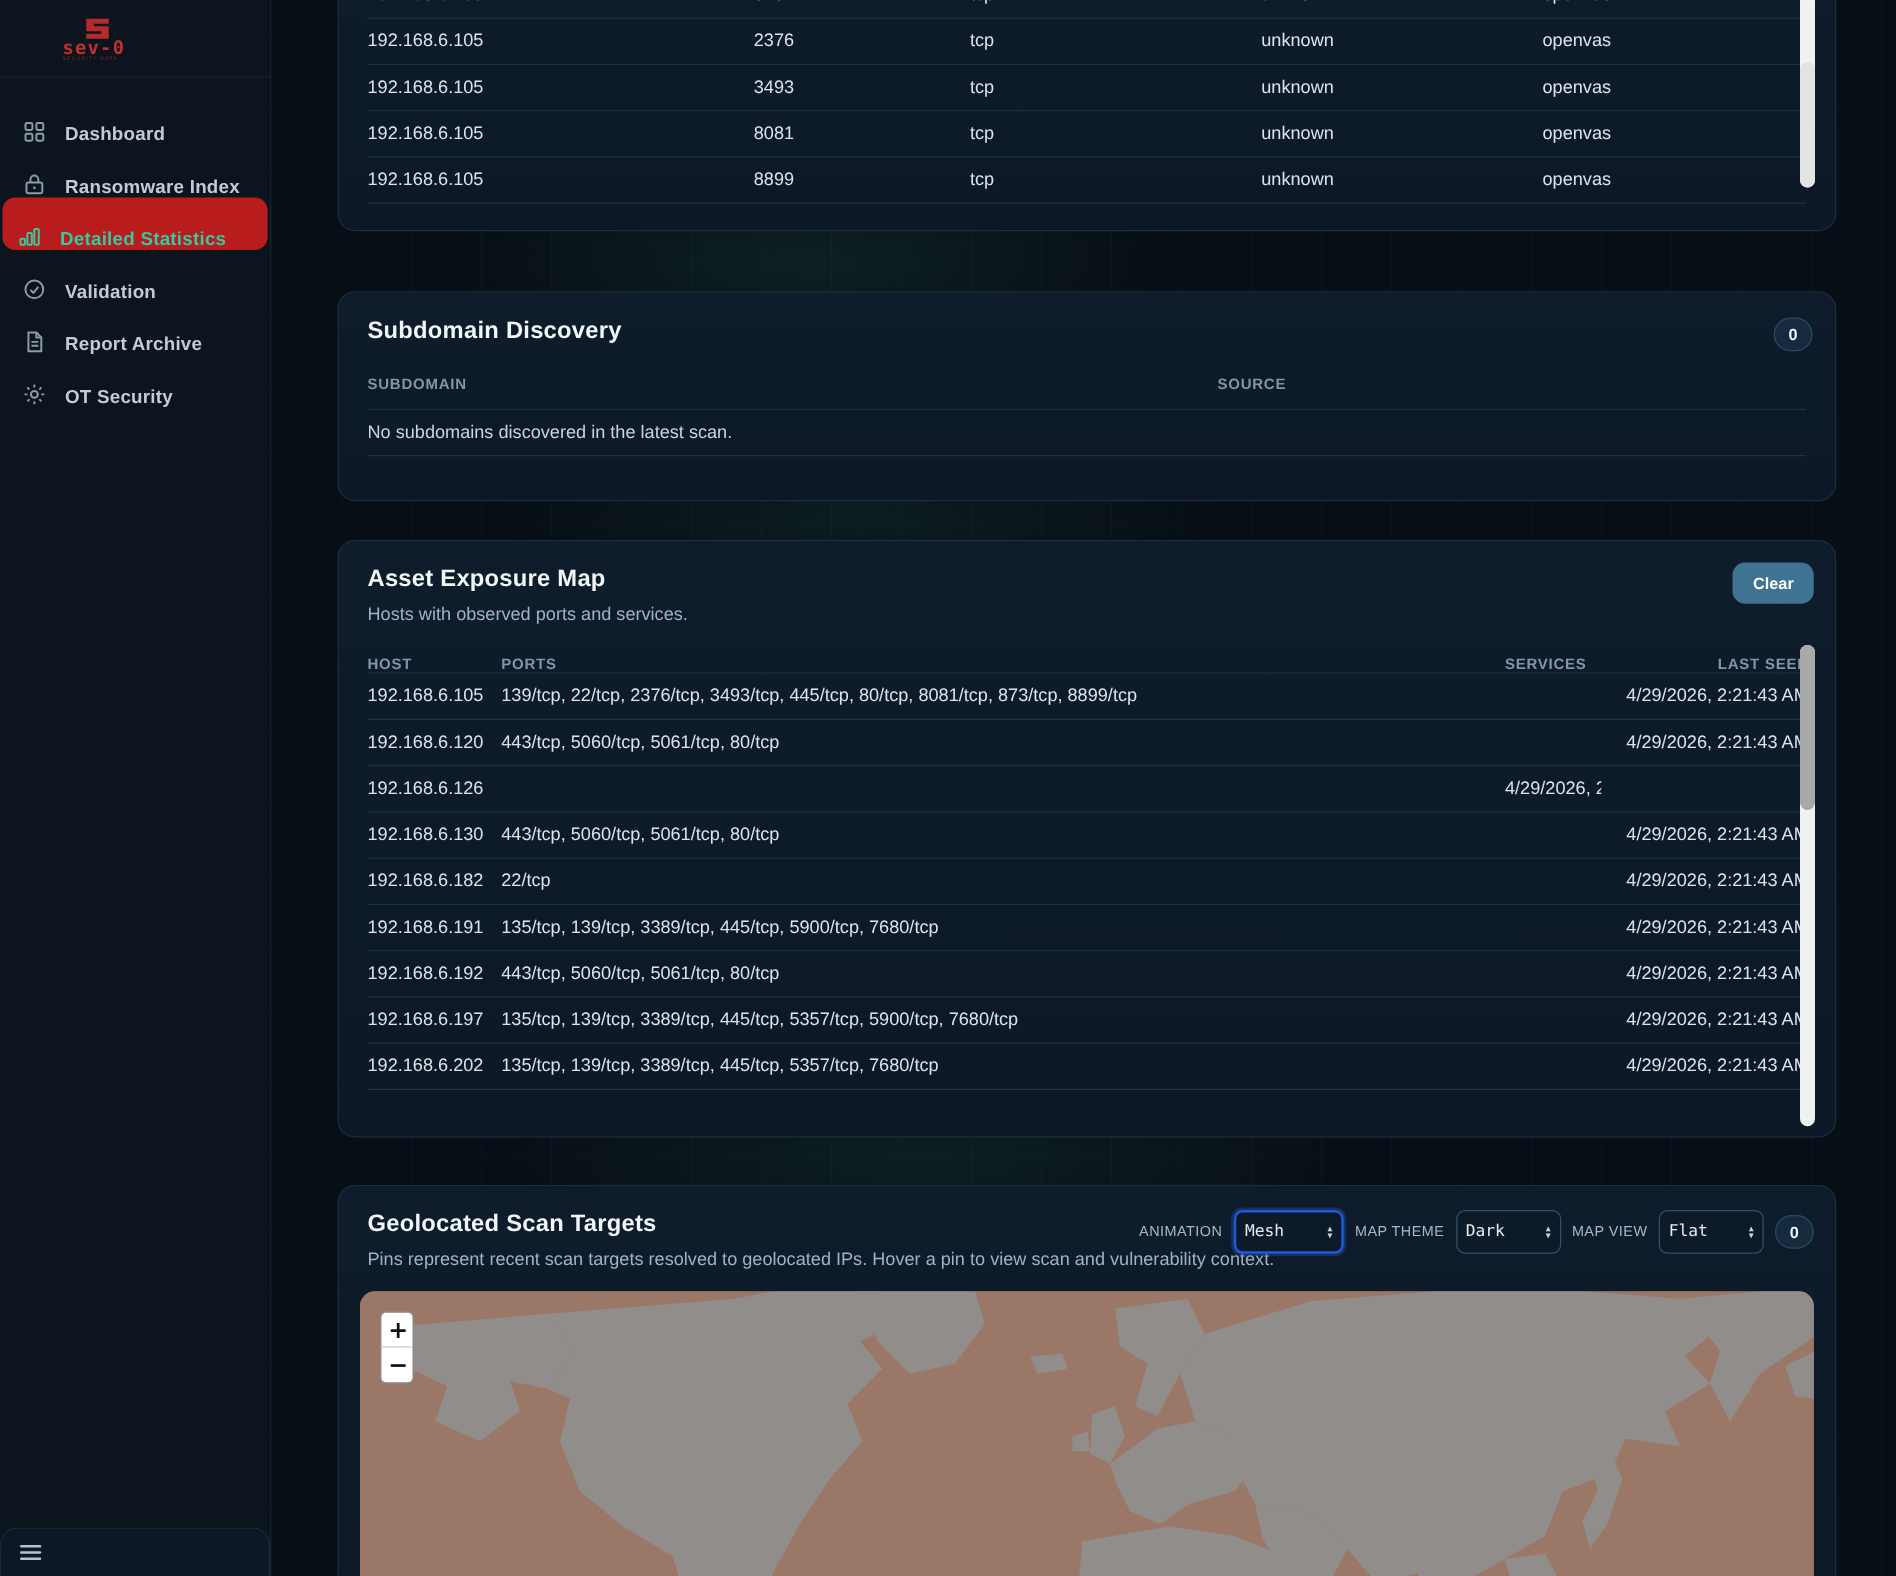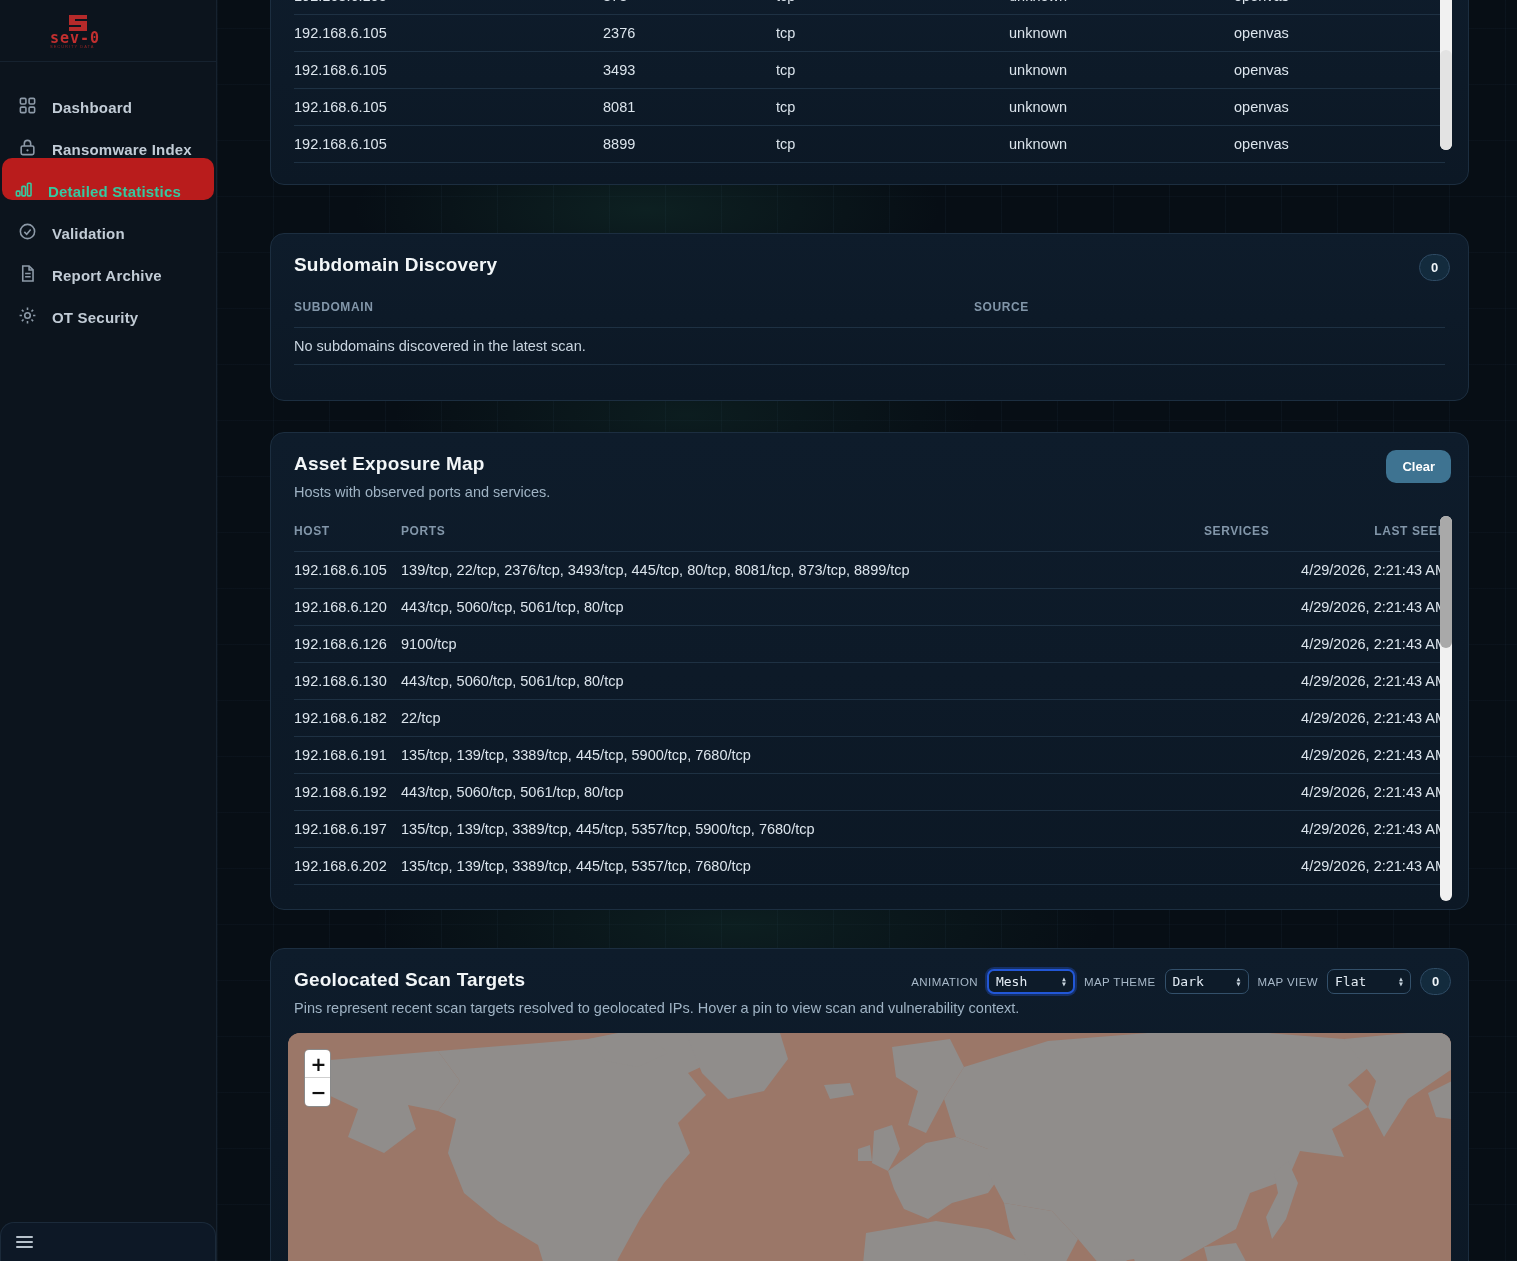--- a/index.html
+++ b/index.html
@@ -66,32 +66,32 @@
   .card-subdomain { top:233px; height:168px; padding:20px 23px; }
   .card-subdomain .t-head { grid-template-columns:680px auto; margin-top:24px; padding-bottom:13px;
     border-bottom:1px solid #1e3143; }
   .empty-row { color:#c9d5e0; font-size:14.5px; height:37px; display:flex; align-items:center;
     border-bottom:1px solid #1e3143; }
 
   
   .card-asset { top:432px; height:478px; padding:20px 23px; }
   .clear-btn { position:absolute; right:17px; top:17px; background:#3e7391; color:#fff;
     font-size:13px; font-weight:bold; border:none; border-radius:10px; padding:9px 16px; cursor:pointer; }
-  .card-asset .t-head { grid-template-columns:107px 803px 77px 166px; margin-top:24px; padding-bottom:13px;
+  .card-asset .t-head { grid-template-columns:107px 803px 77px 166px; margin-top:24px; 
     border-bottom:1px solid #1e3143; }
   .card-asset .t-row { grid-template-columns:107px 803px 77px 166px; }
   .col-right { text-align:right; }
   .scroll-asset { right:16px; top:83px; height:385px; }
   .scroll-asset .thumb { top:0; height:132px; background:#a9a9a9; }
 
   
   .card-geo { top:948px; height:400px; padding:20px 23px; }
   .geo-controls { position:absolute; right:17px; top:19px; display:flex; align-items:center; gap:9px; }
   .geo-label { color:#a7b8c8; font-size:11.5px; letter-spacing:.4px; }
-  .geo-select { display:flex; align-items:center; justify-content:space-between; width:84px; height:25px;
+  .geo-select { display:flex; align-items:center; justify-content:space-between; width:84px; height:35px;
     background:#0d1b29; border:1px solid #33506a; border-radius:7px; padding:0 7px;
     color:#e3ecf4; font-family:"DejaVu Sans Mono", monospace; font-size:13px; cursor:pointer; }
   .geo-select.focused { border:2px solid #2257d6; box-shadow:0 0 0 2px rgba(34,87,214,.35); width:88px; }
   .updown { display:flex; flex-direction:column; line-height:5px; font-size:6.5px; color:#c8d4de; }
   .geo-badge { position:static; }
   .map-frame { position:absolute; left:17px; right:17px; top:84px; height:380px;
     border-radius:12px; overflow:hidden; background:#9b7768; }
   .zoom-ctl { position:absolute; left:16px; top:16px; width:27px; border:1px solid #8a8a8a;
     border-radius:5px; overflow:hidden; z-index:3; }
   .zoom-btn { width:27px; height:28px; background:#fff; color:#111; font-size:19px; font-weight:bold;
@@ -261,21 +261,20 @@
 
         <div class="t-row">
           <div class="t-cell">192.168.6.120</div>
           <div class="t-cell">443/tcp, 5060/tcp, 5061/tcp, 80/tcp</div>
           <div class="t-cell"></div>
           <div class="t-cell col-right">4/29/2026, 2:21:43 AM</div>
         </div>
 
         <div class="t-row">
           <div class="t-cell">192.168.6.126</div>
-          <div class="t-cell">9100/tcp</div>
           <div class="t-cell"></div>
           <div class="t-cell col-right">4/29/2026, 2:21:43 AM</div>
         </div>
 
         <div class="t-row">
           <div class="t-cell">192.168.6.130</div>
           <div class="t-cell">443/tcp, 5060/tcp, 5061/tcp, 80/tcp</div>
           <div class="t-cell"></div>
           <div class="t-cell col-right">4/29/2026, 2:21:43 AM</div>
         </div>

